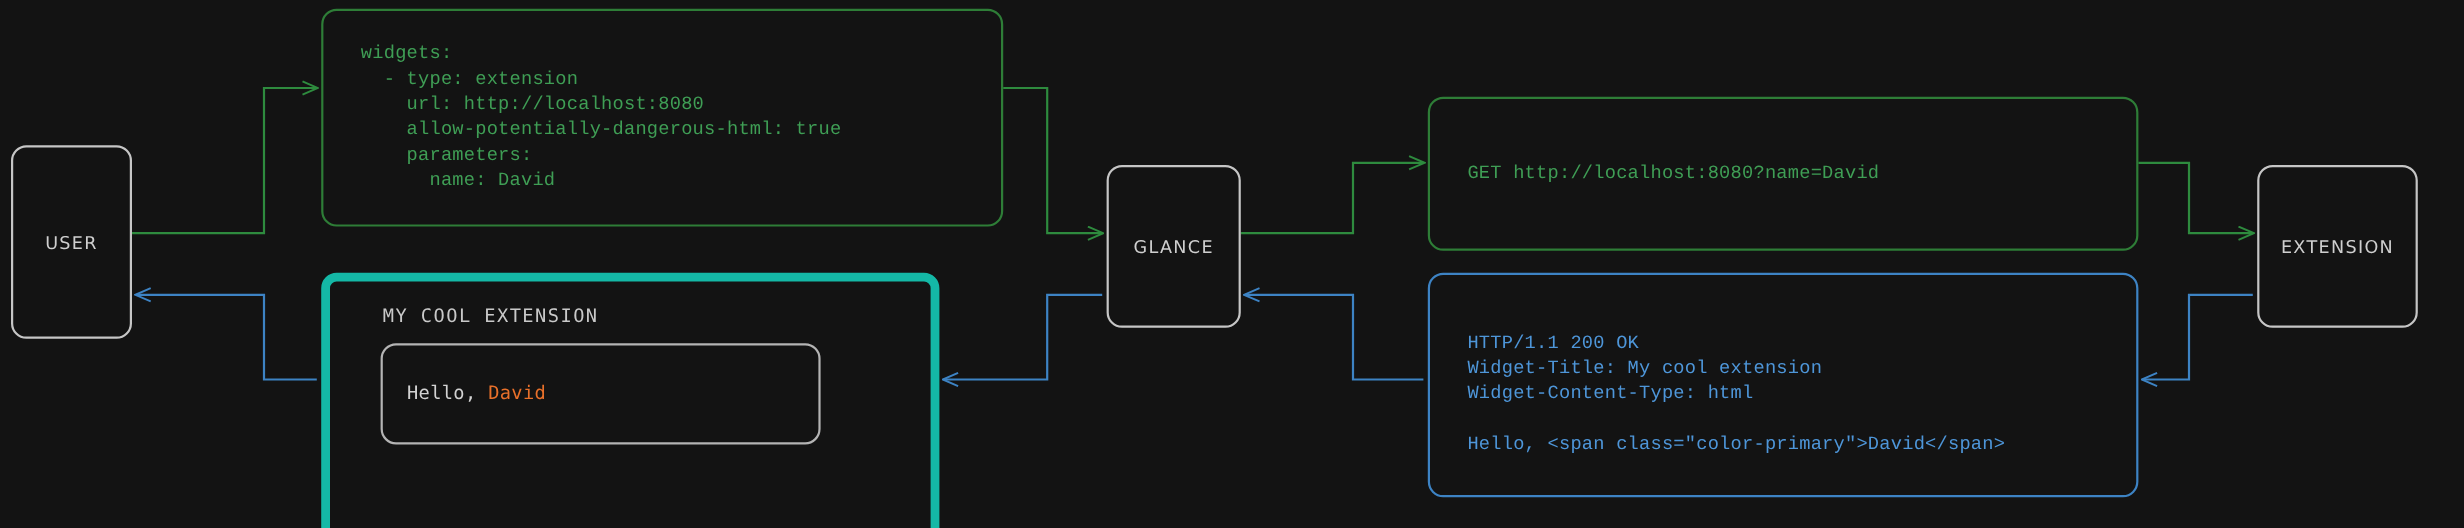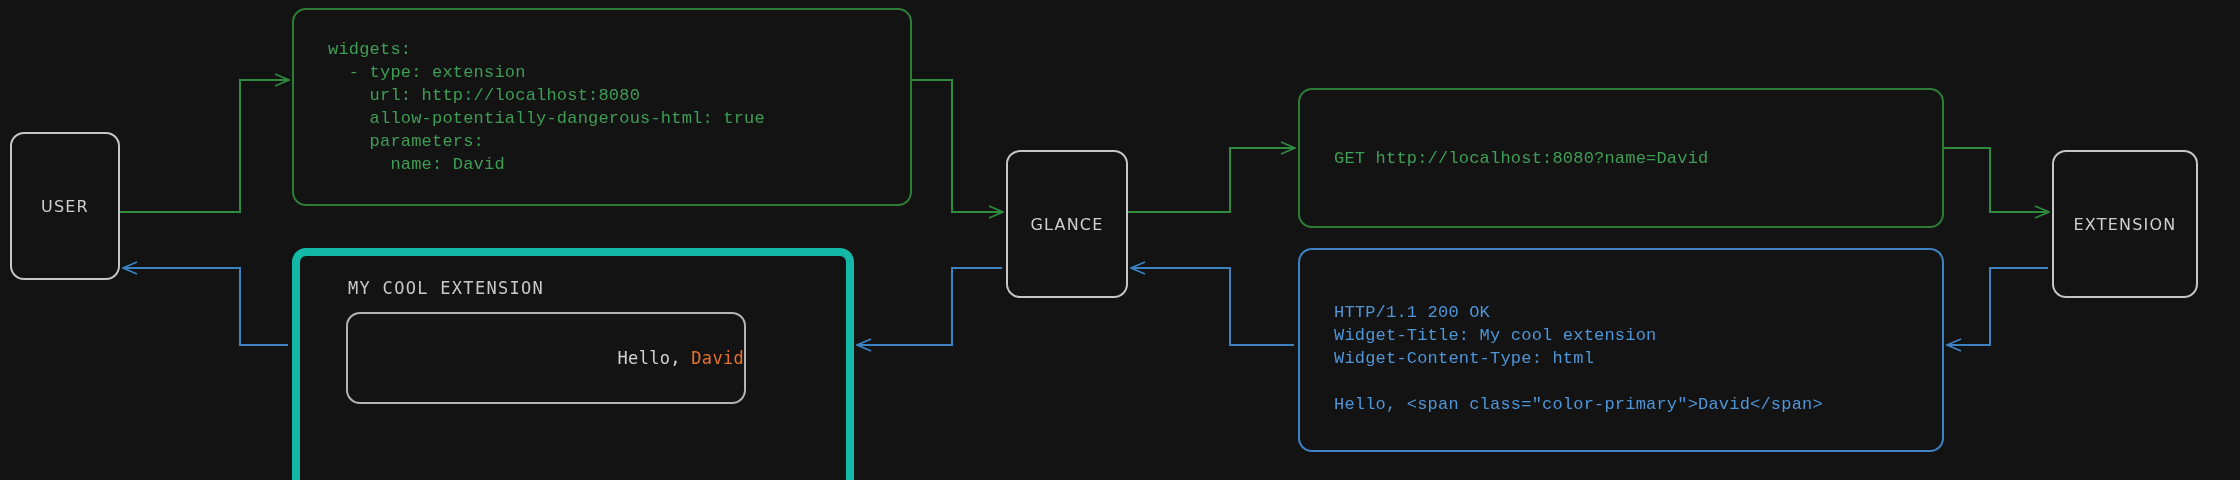--- a/index.html
+++ b/index.html
@@ -87,21 +87,20 @@
     margin-top: 14px;
     margin-left: 18px;
     width: 400px;
     height: 92px;
     border: 2px solid #b4b4b4;
     border-radius: 14px;
     box-sizing: border-box;
     display: flex;
     align-items: center;
     padding-left: 22px;
-    justify-content: flex-end;
   }
   .widget-inner-text {
     color: #d2d2d2;
     font-family: "DejaVu Sans Mono", "Liberation Mono", monospace;
     font-size: 17px;
     letter-spacing: 0.3px;
   }
   .accent-name { color: #e8702a; }
 </style>
 </head>
@@ -132,21 +131,21 @@
       <path stroke="#3d83c4" marker-end="url(#ah-blue)" d="M2048,268 L1990,268 L1990,345 L1948,345"></path>
 
       <path stroke="#3d83c4" marker-end="url(#ah-blue)" d="M1294,345 L1230,345 L1230,268 L1132,268"></path>
 
       <path stroke="#3d83c4" marker-end="url(#ah-blue)" d="M1002,268 L952,268 L952,345 L858,345"></path>
 
       <path stroke="#3d83c4" marker-end="url(#ah-blue)" d="M288,345 L240,345 L240,268 L124,268"></path>
     </g>
   </svg>
 
-  <div class="node" style="left:10px; top:132px; width:110px; height:148px;">
+  <div class="node" style="left:10px; top:132px; width:110px; height:176px;">
     <span class="node-label">USER</span>
   </div>
 
   <div class="node" style="left:2052px; top:150px; width:146px; height:148px;">
     <span class="node-label">EXTENSION</span>
   </div>
 
   <div class="node" style="left:1006px; top:150px; width:122px; height:148px;">
     <span class="node-label">GLANCE</span>
   </div>

